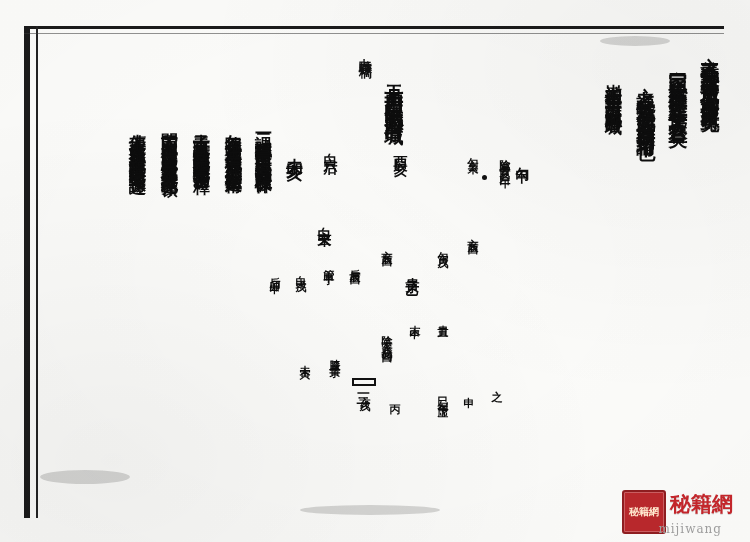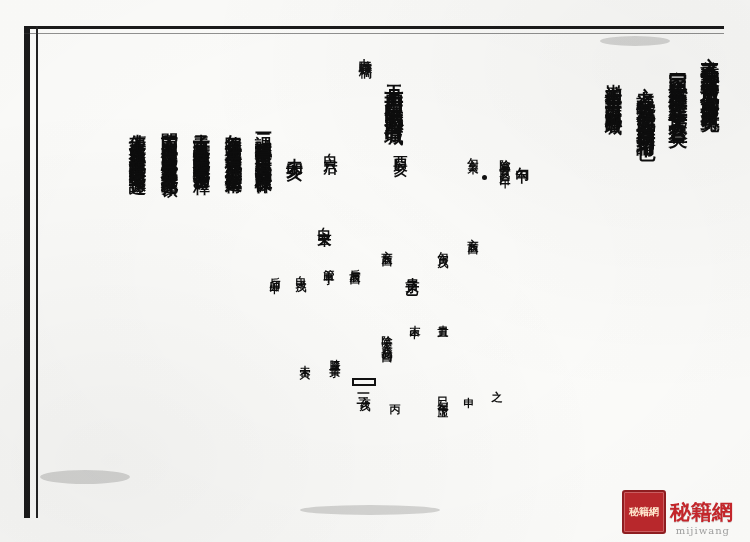--- a/index.html
+++ b/index.html
@@ -144,21 +144,21 @@
 
   
   .stamp {
     position: absolute;
     right: 10px;
     bottom: 8px;
     width: 118px;
     height: 44px;
     z-index: 5;
     display: flex;
-    align-items: center;
+    align-items: flex-start;
     padding-left: 48px;
   }
   .stamp-seal {
     width: 40px;
     height: 40px;
     background: #b8282c;
     border: 2px solid #8e1d20;
     border-radius: 3px;
     display: flex;
     align-items: center;
@@ -174,23 +174,23 @@
   .stamp-text {
     margin-left: 4px;
     font-size: 21px;
     font-weight: 700;
     color: #c3262b;
     letter-spacing: 0px;
     text-shadow: 0 1px 0 rgba(0,0,0,.15);
   }
   .stamp-sub {
     position: absolute;
-    right: 10px;
+    right: 18px;
     bottom: -2px;
-    font-size: 10px;
+    font-size: 12px;
     color: #9d9d9d;
     letter-spacing: 1px;
   }
 
   
   .smudge {
     position: absolute;
     background: #2a2a2a;
     opacity: .18;
     border-radius: 50%;

